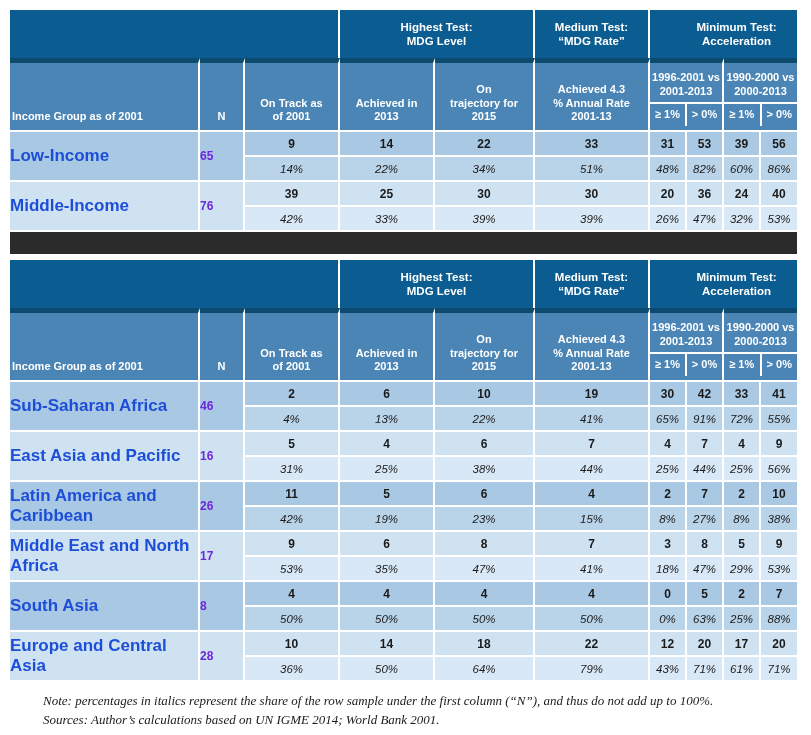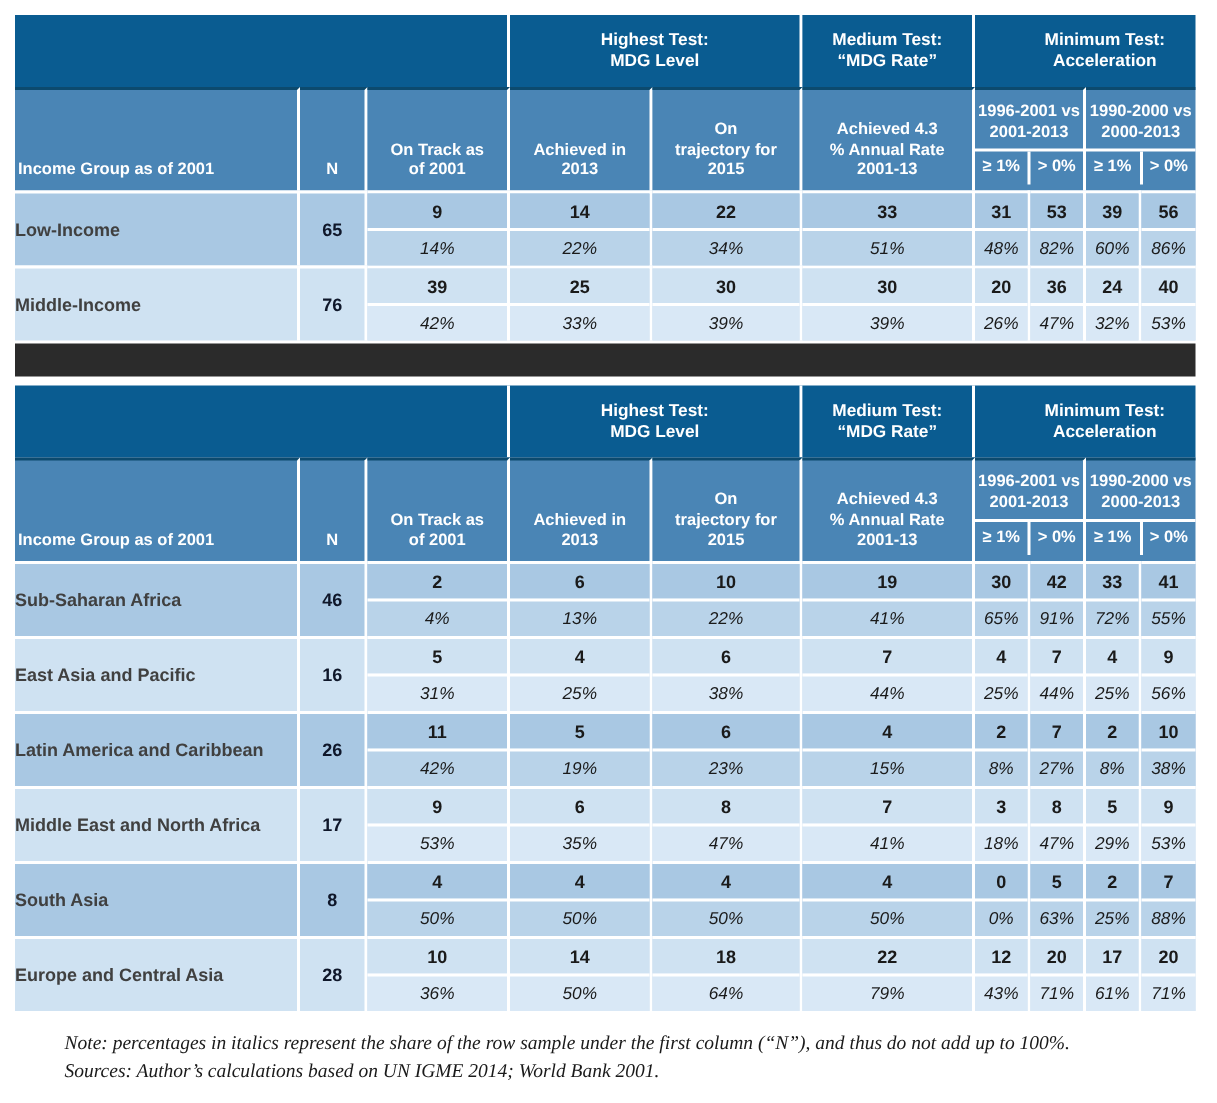--- a/index.html
+++ b/index.html
@@ -46,21 +46,21 @@
 
   .hdr-mid td {
     background: #4a85b5;
     color: #ffffff;
     font-size: 11px;
     font-weight: bold;
     text-align: center;
     line-height: 1.25;
     vertical-align: bottom;
     border-right: 2px solid #ffffff;
-    border-top: 2px solid #0c4a6e;
+    border-top: 5px solid #0c4a6e;
     padding: 3px 2px 6px 2px;
     height: 58px;
   }
   .hdr-mid td:last-child { border-right: none; }
   .hdr-mid td.rowlabel {
     text-align: left;
     padding-left: 2px;
   }
   .hdr-mid td.groupcell {
     vertical-align: middle;
@@ -99,32 +99,32 @@
     border-right: 2px solid #ffffff;
     padding: 0;
     vertical-align: middle;
   }
   .drow td:last-child { border-right: none; }
 
   .drow.odd td { background: #a9c8e3; }
   .drow.even td { background: #cfe2f2; }
 
   .rowname {
-    font-size: 12px;
+    font-size: 17px;
     font-weight: bold;
-    color: #404040;
+    color: #1d4ed8;
     padding: 4px 8px;
     line-height: 1.2;
     text-align: left;
   }
   .rown {
     font-size: 12px;
     font-weight: bold;
-    color: #0f172a;
-    text-align: center;
+    color: #6d28d9;
+    text-align: left;
   }
 
   .cellpair { display: flex; flex-direction: column; height: 48px; }
   .cnum, .cpct {
     flex: 1 1 50%;
     display: flex;
     align-items: center;
     justify-content: center;
     font-size: 12px;
     color: #1a1a1a;

